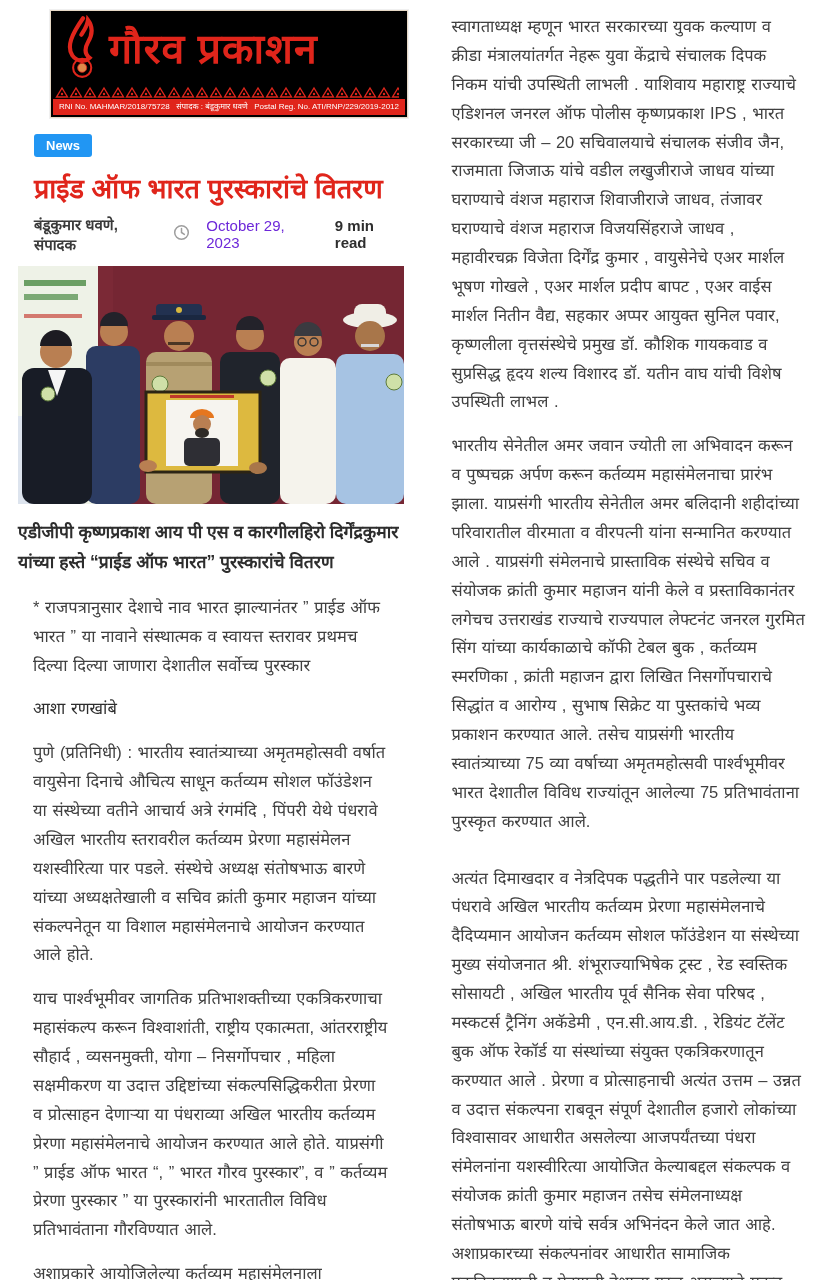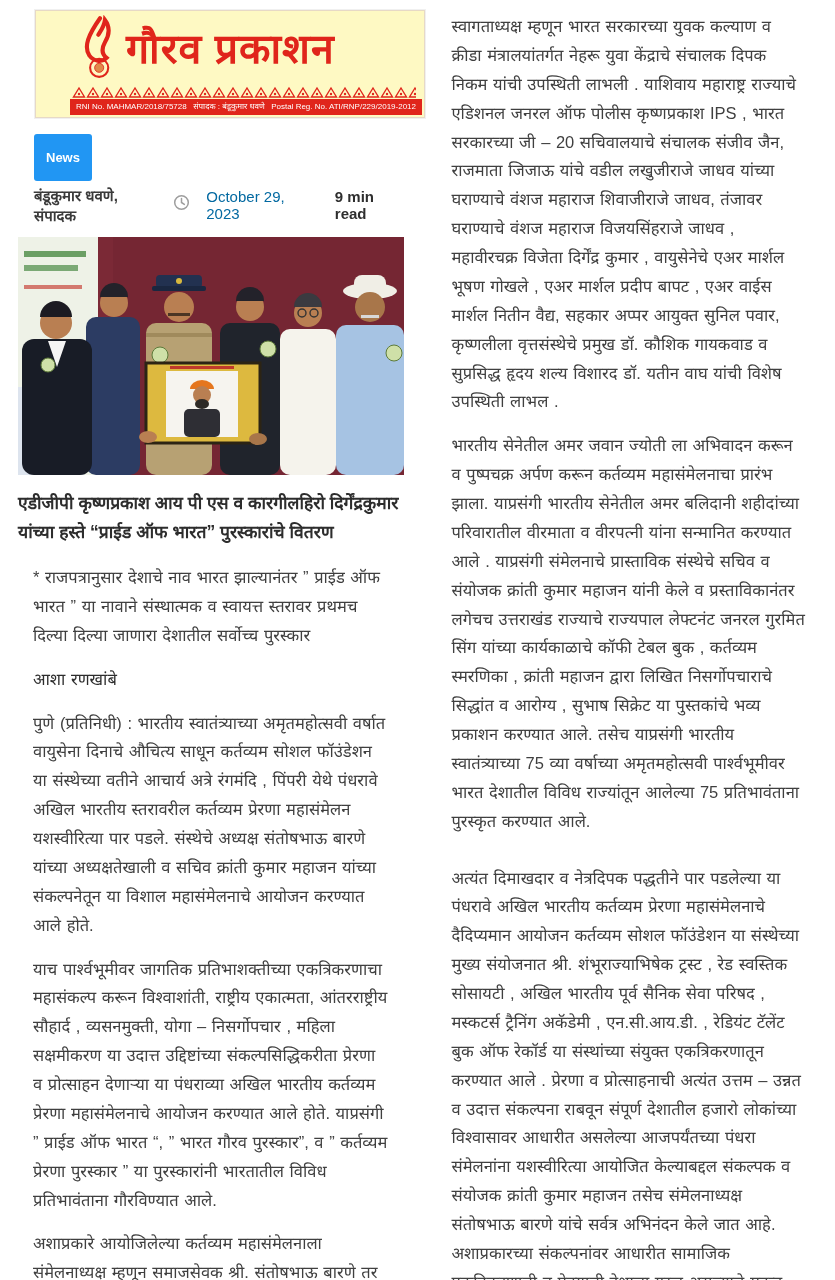--- a/index.html
+++ b/index.html
@@ -5,49 +5,49 @@
   html,body{margin:0;padding:0;}
   body{
     width:835px;height:1280px;overflow:hidden;background:#ffffff;
     font-family:"Liberation Sans","DejaVu Sans",sans-serif;color:#3d3d3d;
   }
   .page{display:flex;gap:34px;padding:6px 14px 0 18px;box-sizing:border-box;}
   .col{flex:1;min-width:0;}
 
   
   .masthead{
-    width:356px;margin:4px 0 8px 17px;background:#fef9c3;
-    border:1px solid #e7d9c6;outline:1px solid #f0f0f0;cursor:pointer;padding-left:32px;
+    width:356px;margin:4px 0 8px 32px;background:#000000;
+    border:1px solid #e7d9c6;outline:1px solid #f0f0f0;cursor:pointer;
   }
   .masthead-top{display:flex;align-items:center;padding:4px 8px 0 6px;}
   .masthead-title{
     font-size:41px;font-weight:bold;color:#e0251b;line-height:1.02;
     letter-spacing:1px;white-space:nowrap;
   }
   .bunting{display:block;margin:1px 4px 0 4px;}
   .masthead-strip{
     background:#e0251b;color:#fff;font-size:8px;line-height:1.2;
     display:flex;justify-content:space-between;align-items:center;
     padding:3px 6px;margin:0 2px 2px 2px;text-align:center;
   }
   .masthead-strip span{white-space:nowrap;}
 
   
   .news-badge{
     display:inline-block;background:#2196f3;color:#fff;font-weight:bold;
-    font-size:13px;padding:16px 12px;border-radius:3px;margin:8px 0 4px 16px;
+    font-size:13px;padding:4px 12px;border-radius:3px;margin:8px 0 4px 16px;
     cursor:pointer;
   }
   .headline{
     font-size:27px;font-weight:bold;color:#e0251b;margin:12px 0 8px 16px;
     line-height:1.25;
   }
   .byline-row{display:flex;align-items:center;margin:0 0 12px 16px;gap:16px;}
   .byline-author{font-size:15px;font-weight:bold;color:#3a3a3a;cursor:pointer;}
-  .byline-date{font-size:15px;color:#0369a1;}
+  .byline-date{font-size:15px;color:#6d28d9;}
   .read-time{font-size:15px;font-weight:bold;color:#2e2e2e;margin-left:8px;}
   .clock{margin-left:6px;flex:0 0 auto;}
 
   
   .photo-wrap{width:386px;height:238px;margin:2px 0 14px 0;}
   .photo-wrap svg{display:block;}
 
   
   .subhead{
     font-size:17.5px;font-weight:bold;color:#2d2d2d;line-height:1.7;
@@ -93,20 +93,21 @@
         <span>RNI No. MAHMAR/2018/75728</span>
         <span>संपादक : बंडूकुमार धवणे</span>
         <span>Postal Reg. No. ATI/RNP/229/2019-2012</span>
       </div>
     </div>
 
     
     <span class="news-badge">News</span>
 
     
+    <h1 class="headline">प्राईड ऑफ भारत पुरस्कारांचे वितरण</h1>
 
     
     <div class="byline-row">
       <span class="byline-author">बंडूकुमार धवणे, संपादक</span>
       <span class="clock">
         <svg width="17" height="17" viewBox="0 0 18 18">
           <circle cx="9" cy="9" r="7.2" fill="none" stroke="#9e9e9e" stroke-width="1.6"></circle>
           <path d="M9 4.8 V9 L12 11" fill="none" stroke="#9e9e9e" stroke-width="1.6" stroke-linecap="round"></path>
         </svg>
       </span>

